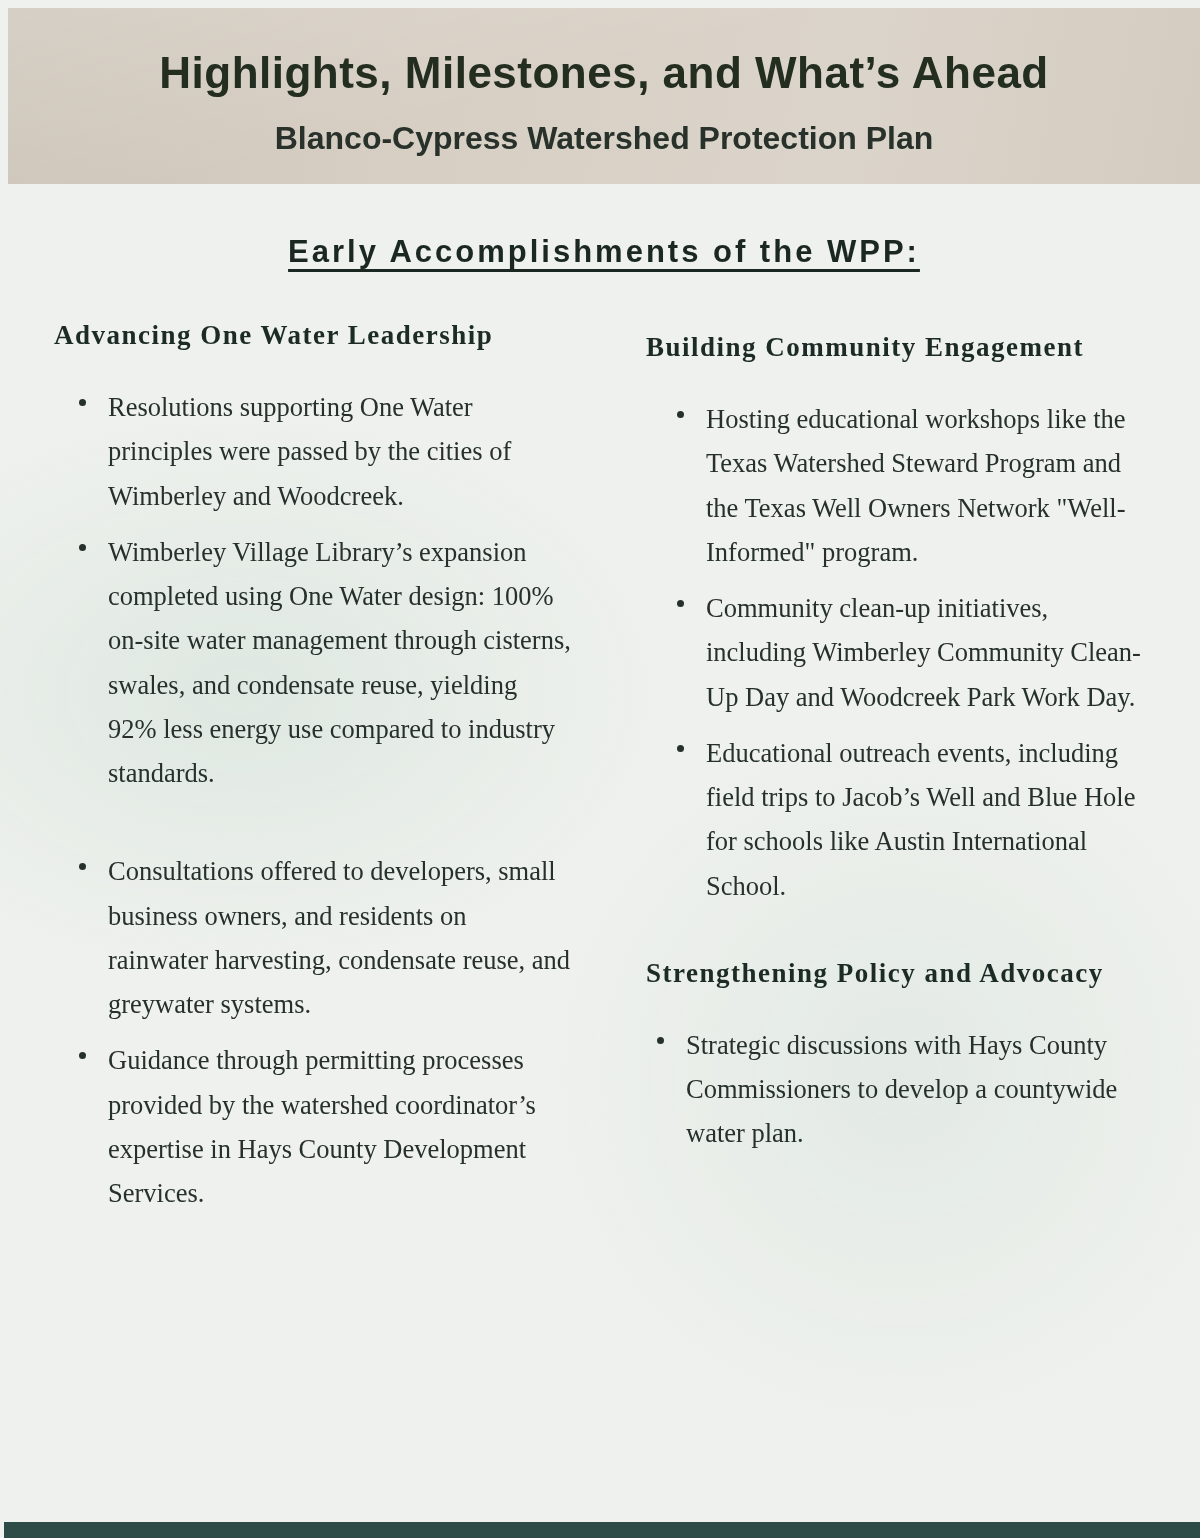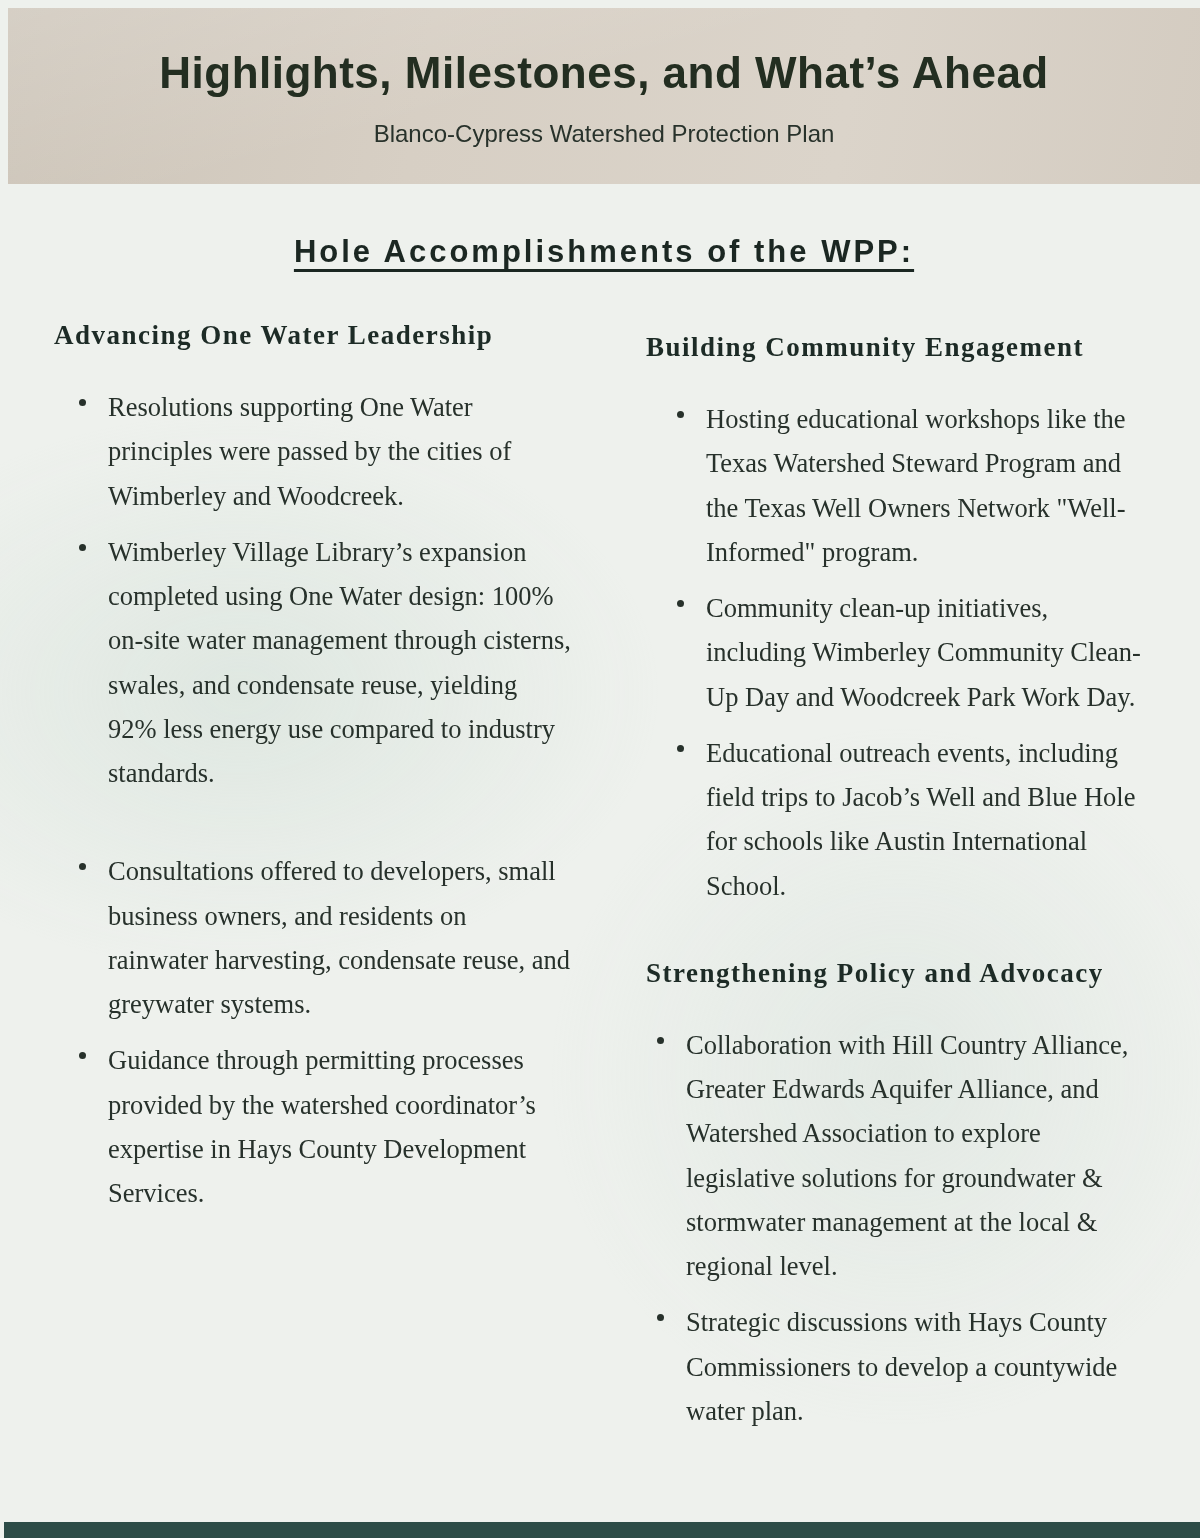--- a/index.html
+++ b/index.html
@@ -34,22 +34,22 @@
   .page-title {
     font-family: "Liberation Sans", sans-serif;
     font-weight: 700;
     font-size: 44px;
     letter-spacing: 0.5px;
     color: #232e21;
   }
 
   .page-subtitle {
     font-family: "Liberation Sans", sans-serif;
-    font-weight: 400;
-    font-size: 24px;
+    font-weight: 700;
+    font-size: 32px;
     margin-top: 14px;
     color: #28322b;
   }
 
   
   .main-heading {
     text-align: center;
     margin-top: 46px;
     font-family: "Liberation Sans", sans-serif;
     font-weight: 700;
@@ -124,21 +124,21 @@
 </style>
 </head>
 <body>
 
 <div class="header">
   <div class="page-title">Highlights, Milestones, and What’s Ahead</div>
   <div class="page-subtitle">Blanco-Cypress Watershed Protection Plan</div>
 </div>
 
 <div class="main-heading">
-  <span>Hole Accomplishments of the WPP:</span>
+  <span>Early Accomplishments of the WPP:</span>
 </div>
 
 <div class="columns">
 
   <div class="col col-left">
 
     <div class="section section-first">
       <div class="section-title">Advancing One Water Leadership</div>
       <ul class="bullets">
         <li>Resolutions supporting One Water principles were passed by the cities of Wimberley and Woodcreek.</li>
@@ -162,21 +162,20 @@
       <ul class="bullets">
         <li>Hosting educational workshops like the Texas Watershed Steward Program and the Texas Well Owners Network "Well-Informed" program.</li>
         <li>Community clean-up initiatives, including Wimberley Community Clean-Up Day and Woodcreek Park Work Day.</li>
         <li>Educational outreach events, including field trips to Jacob’s Well and Blue Hole for schools like Austin International School.</li>
       </ul>
     </div>
 
     <div class="section section-second">
       <div class="section-title">Strengthening Policy and Advocacy</div>
       <ul class="bullets">
-        <li>Collaboration with Hill Country Alliance, Greater Edwards Aquifer Alliance, and Watershed Association to explore legislative solutions for groundwater &amp; stormwater management at the local &amp; regional level.</li>
         <li>Strategic discussions with Hays County Commissioners to develop a countywide water plan.</li>
       </ul>
     </div>
 
   </div>
 
 </div>
 
 <div class="footer-bar"></div>
 

